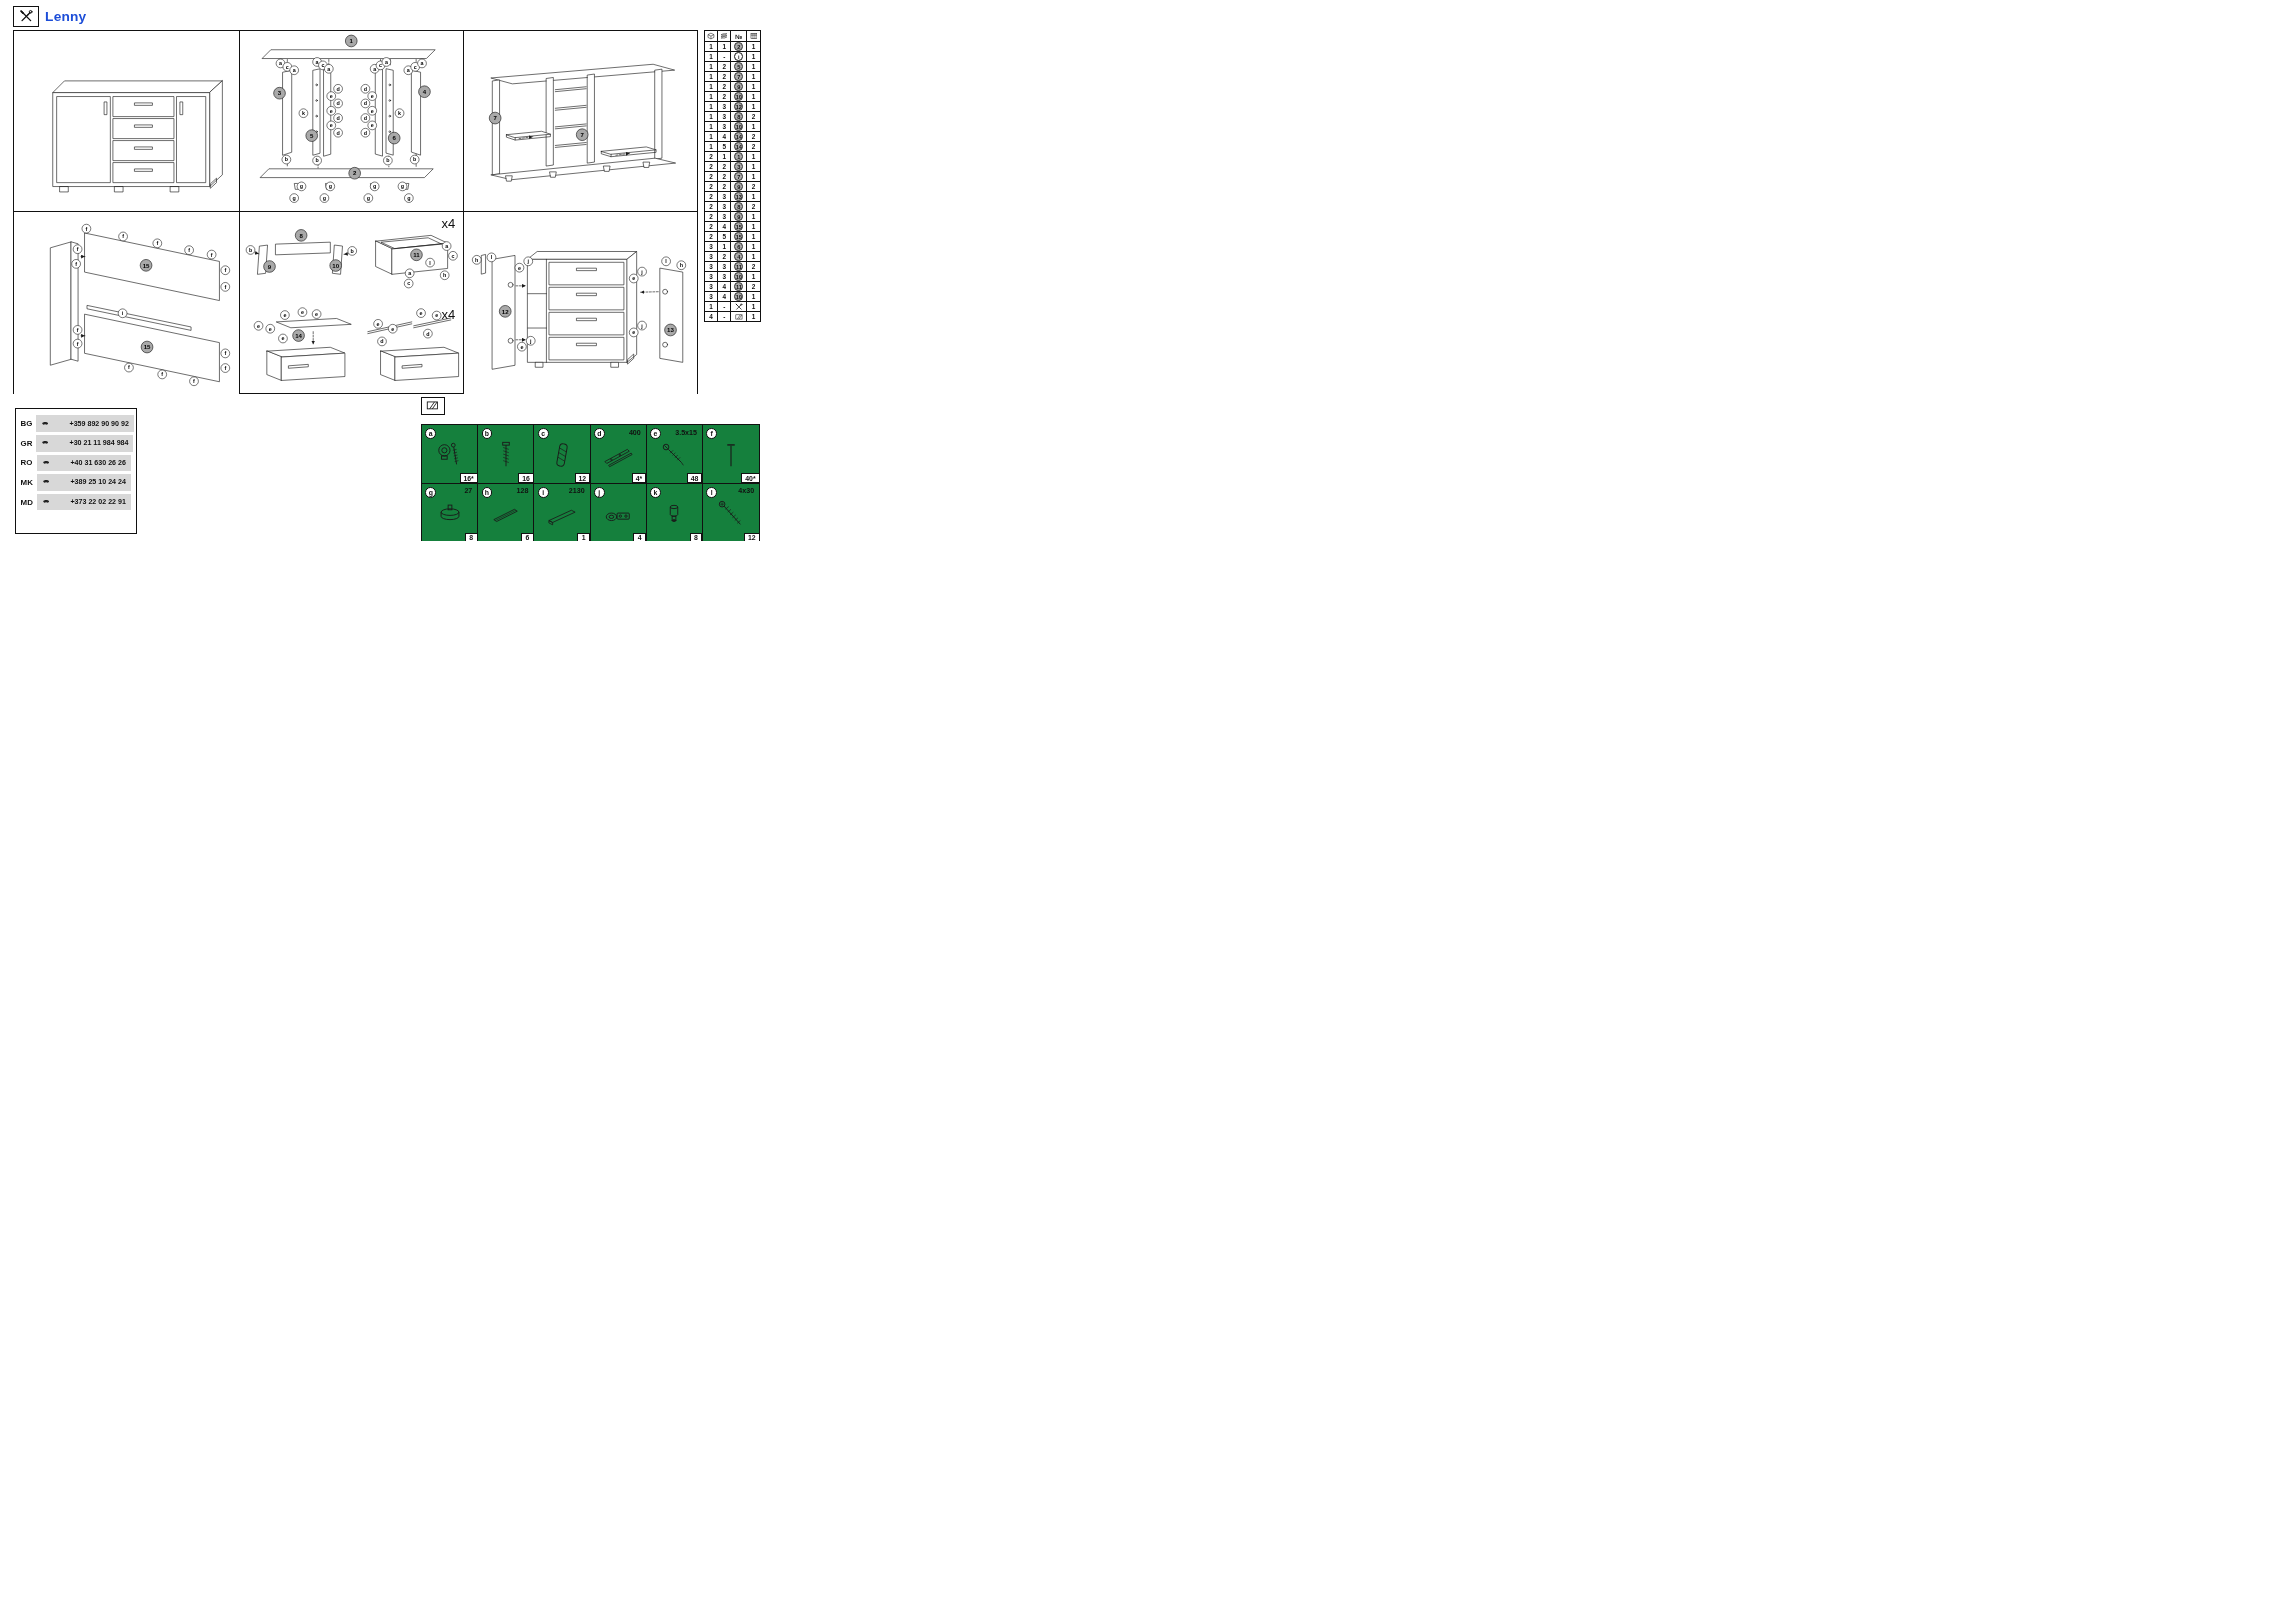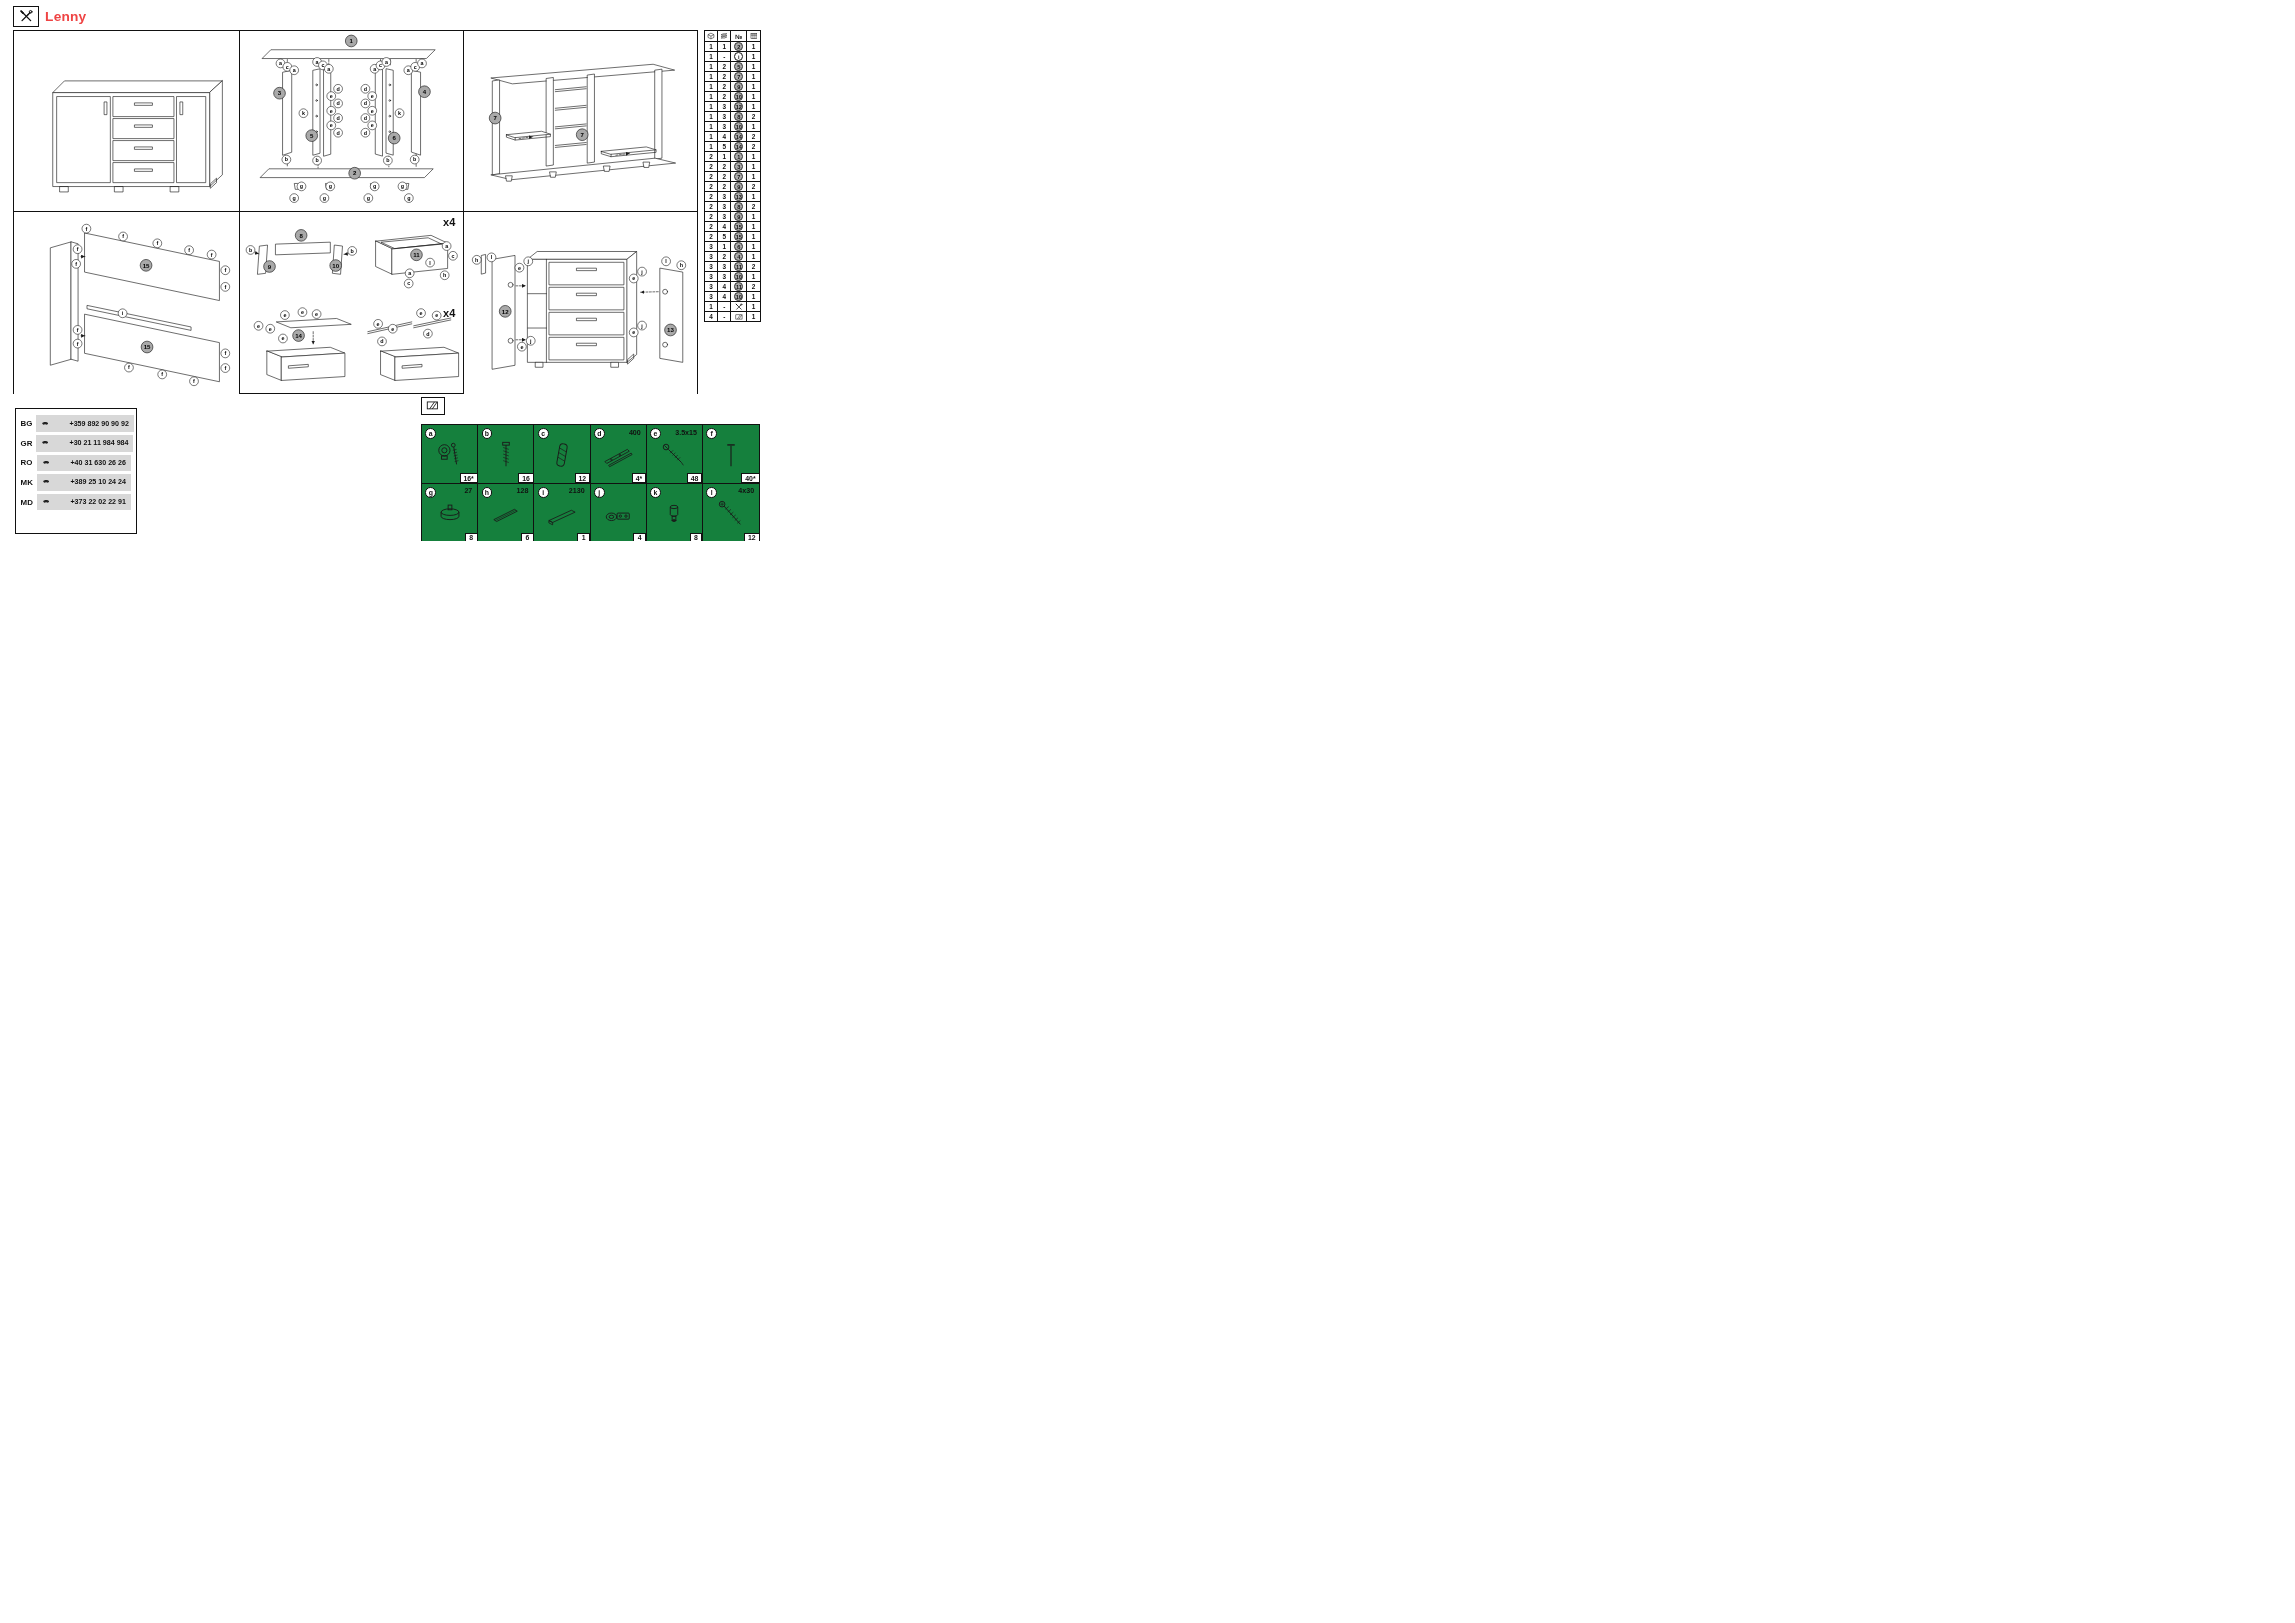--- a/index.html
+++ b/index.html
@@ -3,36 +3,36 @@
 <meta charset="utf-8">
 <style>
   *{box-sizing:border-box;}
   html,body{margin:0;padding:0;background:#fff;}
   body{font-family:"Liberation Sans",sans-serif;color:#111;}
   .page{position:relative;width:765px;height:541px;background:#fff;overflow:hidden;}
 
   
   .brand{position:absolute;left:13.2px;top:5.9px;display:flex;align-items:center;gap:6.4px;}
   .brand .logo{width:25.5px;height:21px;border:1.5px solid #111;display:flex;align-items:center;justify-content:center;background:#fff;}
-  .brand .title{font-size:13.7px;font-weight:bold;color:#ef4444;letter-spacing:0.2px;}
+  .brand .title{font-size:13.7px;font-weight:bold;color:#1d4ed8;letter-spacing:0.2px;}
 
   
   .steps{position:absolute;left:13.2px;top:30px;width:685px;height:364px;border:1px solid #111;background:#fff;}
   .cell{position:absolute;background:#fff;}
   .cell svg{display:block;width:100%;height:100%;}
   .br{border-right:1px solid #111;}
   .bb{border-bottom:1px solid #111;}
   .cellA{left:0;top:0;width:226px;height:181px;}
   .cellB{left:226px;top:0;width:224px;height:181px;}
   .cellC{left:450px;top:0;width:233px;height:181px;}
   .cellD{left:0;top:181px;width:226px;height:182px;}
   .cellE{left:226px;top:181px;width:224px;height:92px;}
   .cellF{left:226px;top:272px;width:224px;height:90px;}
   .cellG{left:450px;top:181px;width:233px;height:182px;}
-  .xnote{position:absolute;top:4.4px;right:7.9px;font-weight:bold;font-size:11px;}
+  .xnote{position:absolute;top:4.4px;right:7.9px;font-weight:normal;font-size:13px;}
 
   svg .art{stroke:#1a1a1a;stroke-width:1.3;fill:none;stroke-linejoin:round;stroke-linecap:round;}
   svg .fw{fill:#fff;}
   svg .dash{stroke-dasharray:4 3;}
   svg g.badges text{font-family:"Liberation Sans",sans-serif;}
 
   
   .parts{position:absolute;left:704px;top:30px;border-collapse:collapse;background:#fff;border:1px solid #111;}
   .parts th,.parts td{border:0.6px solid #111;text-align:center;vertical-align:middle;padding:0;font-weight:bold;font-size:6.4px;}
   .parts th{width:13.2px;height:11.3px;}

